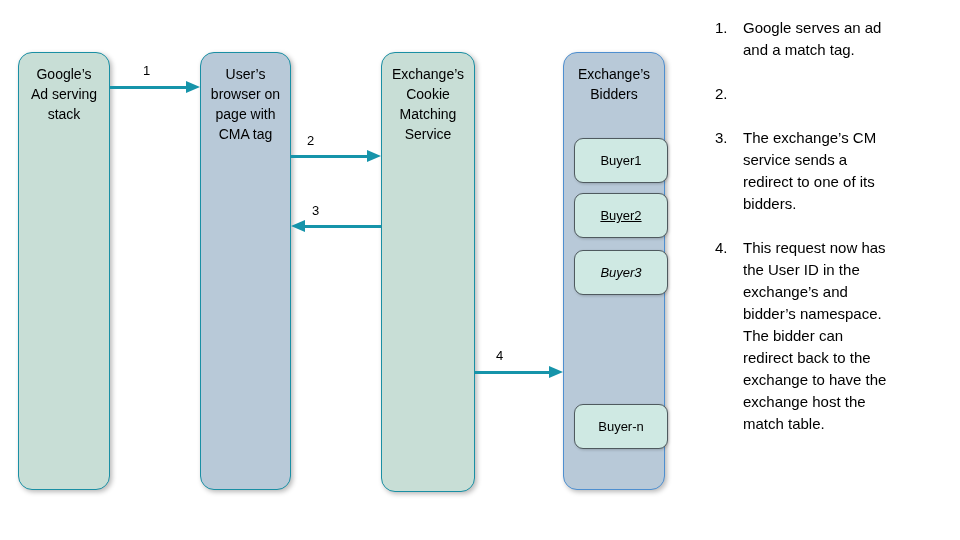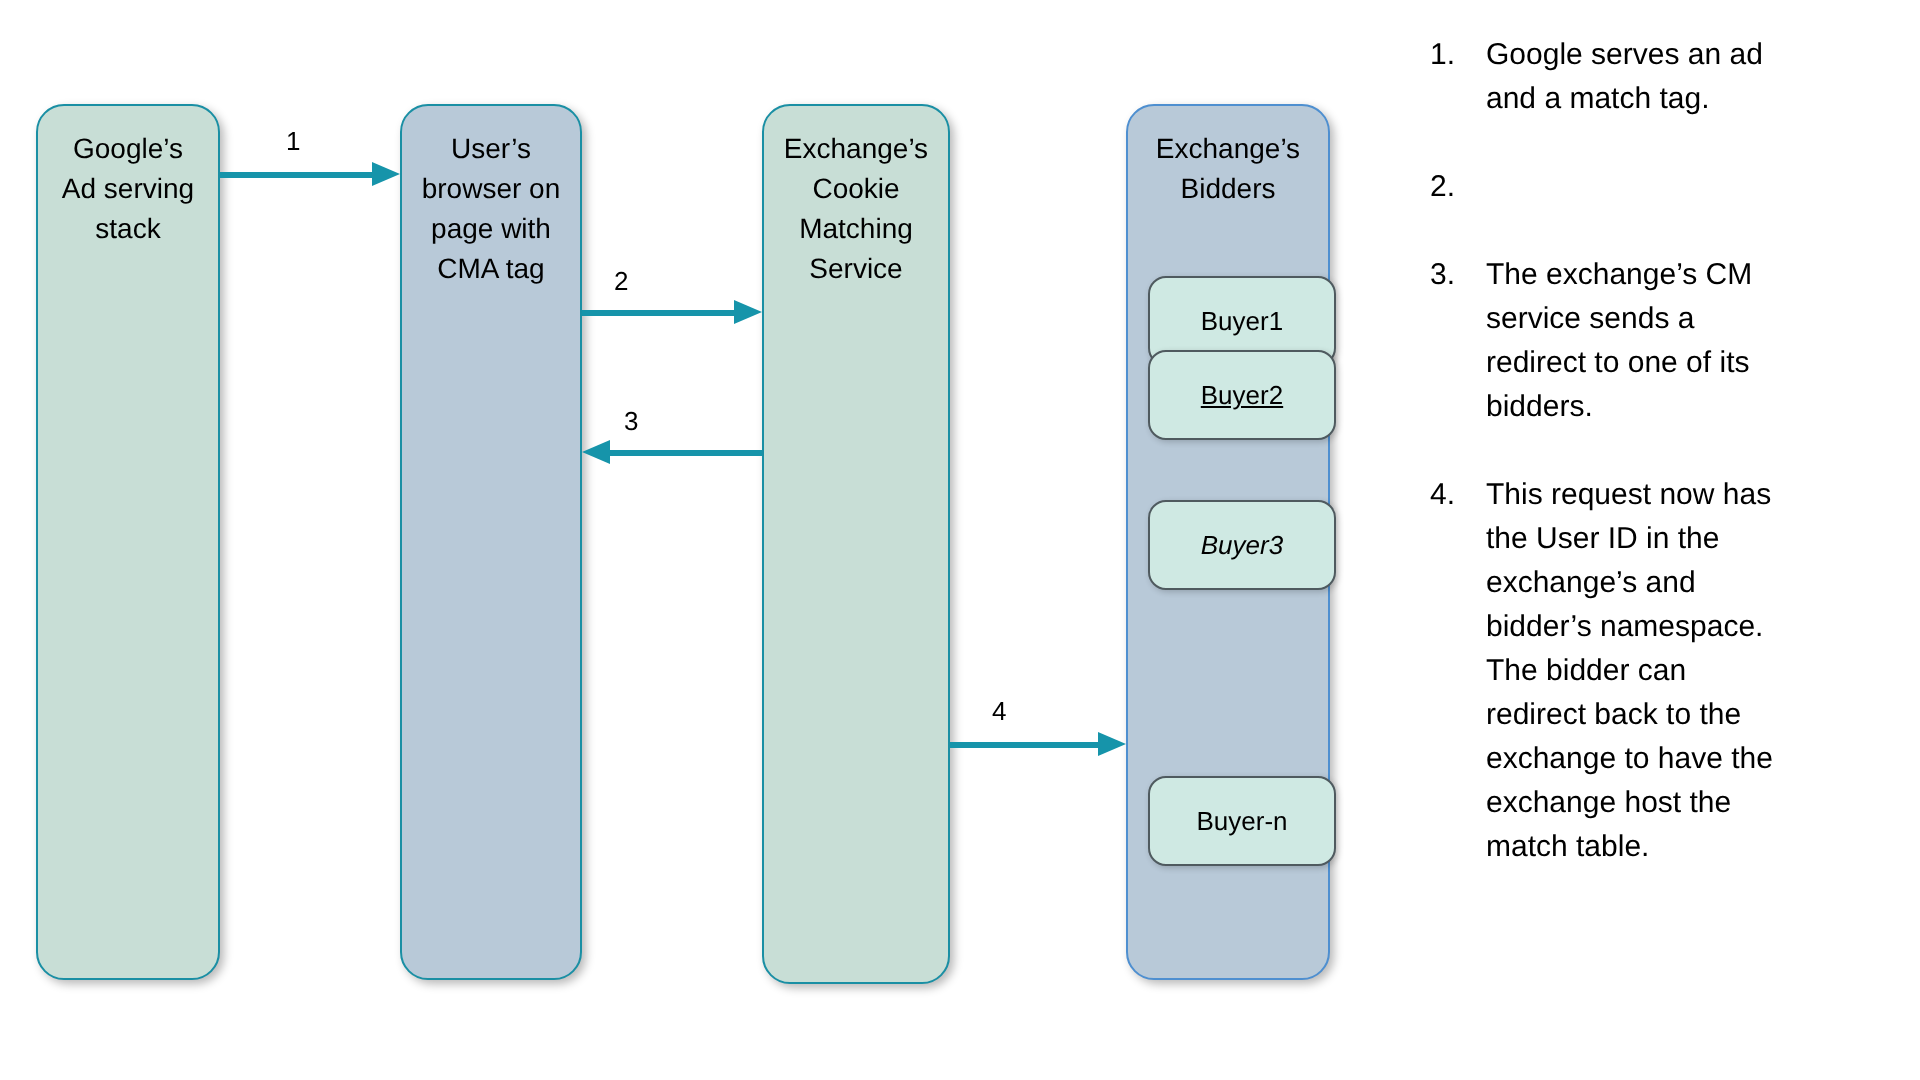--- a/index.html
+++ b/index.html
@@ -55,23 +55,23 @@
     background: #cfe9e3;
     border: 1.4px solid #4f5a5f;
     border-radius: 9px;
     box-shadow: 1px 1px 3px rgba(0,0,0,0.2);
     display: flex;
     align-items: center;
     justify-content: center;
     font-size: 13px;
   }
   #buyer-1 { top: 85px; }
-  #buyer-2 { top: 122px; text-decoration: underline; }
+  #buyer-2 { top: 140px; text-decoration: underline; }
   #buyer-3 { top: 197px; font-style: italic; }
-  #buyer-n { top: 335px; }
+  #buyer-n { top: 351px; }
 
   
   .arrow { position: absolute; height: 13px; }
   .arrow .line {
     position: absolute;
     top: 5px;
     height: 3px;
     background: #1694aa;
   }
   .arrow .head {

